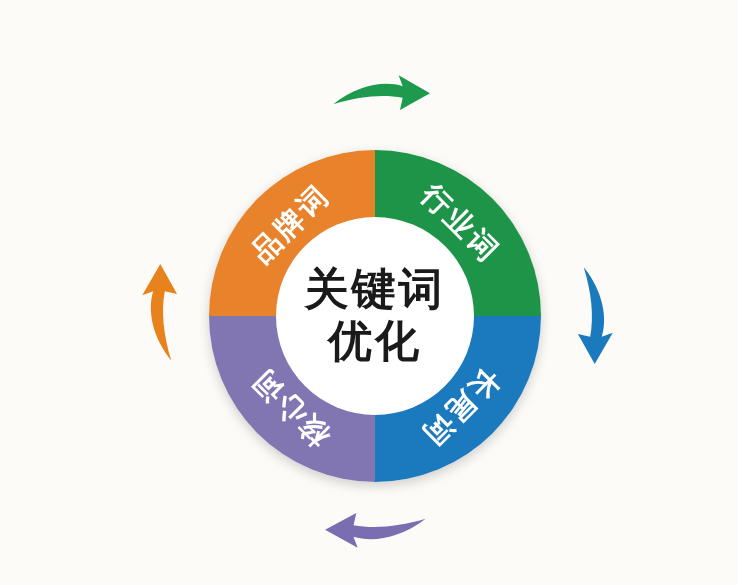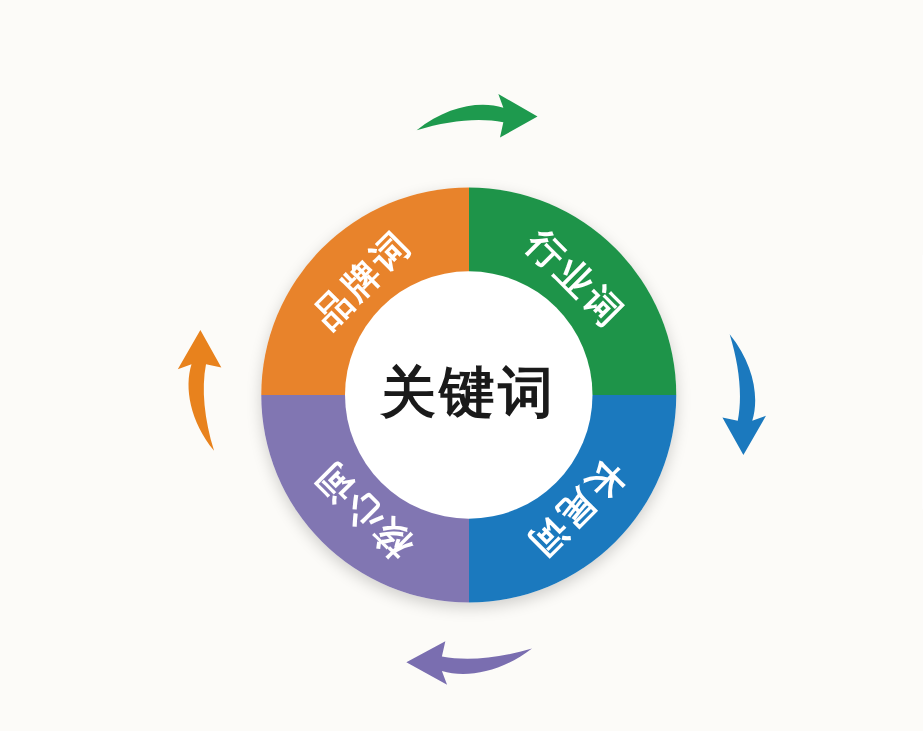--- a/index.html
+++ b/index.html
@@ -84,20 +84,21 @@
   </svg>
   <svg class="arrow arrow-left" viewBox="0 0 150 62" preserveAspectRatio="none" style="--c: #E8821D;">
     <path d="M2,50 C38,20 78,13 106,22 L100,5 L147,33 L102,59 L106,40 C76,34 40,38 2,50 Z"></path>
   </svg>
 
   <div class="donut" style="background: conic-gradient(rgb(30, 148, 73) 0deg, rgb(30, 148, 73) 90deg, rgb(27, 121, 190) 90deg, rgb(27, 121, 190) 180deg, rgb(129, 118, 178) 180deg, rgb(129, 118, 178) 270deg, rgb(232, 131, 43) 270deg, rgb(232, 131, 43) 360deg);"></div>
   <div class="hole" style="--c: #FFFFFF;"></div>
 
   <div class="center-text" style="--c: #1A1A1A;">
     <div>关键词</div>
+    <div>优化</div>
   </div>
 
   <div class="seg-label label-tl" style="--c: #FFFFFF;">品牌词</div>
   <div class="seg-label label-tr" style="--c: #FFFFFF;">行业词</div>
   <div class="seg-label label-br" style="--c: #FFFFFF;">长尾词</div>
   <div class="seg-label label-bl" style="--c: #FFFFFF;">核心词</div>
 
 </div>
 
 </body></html>

